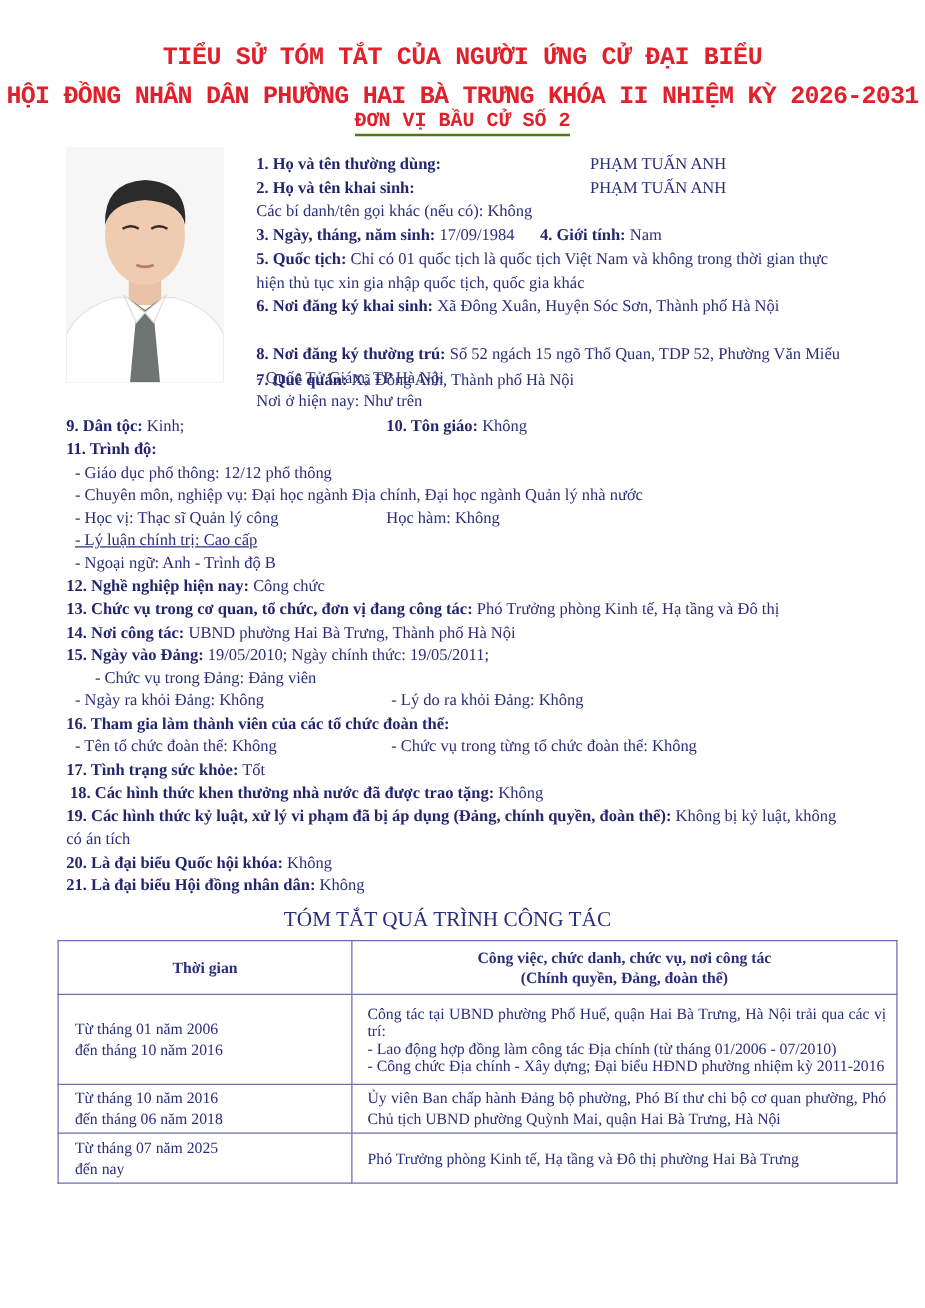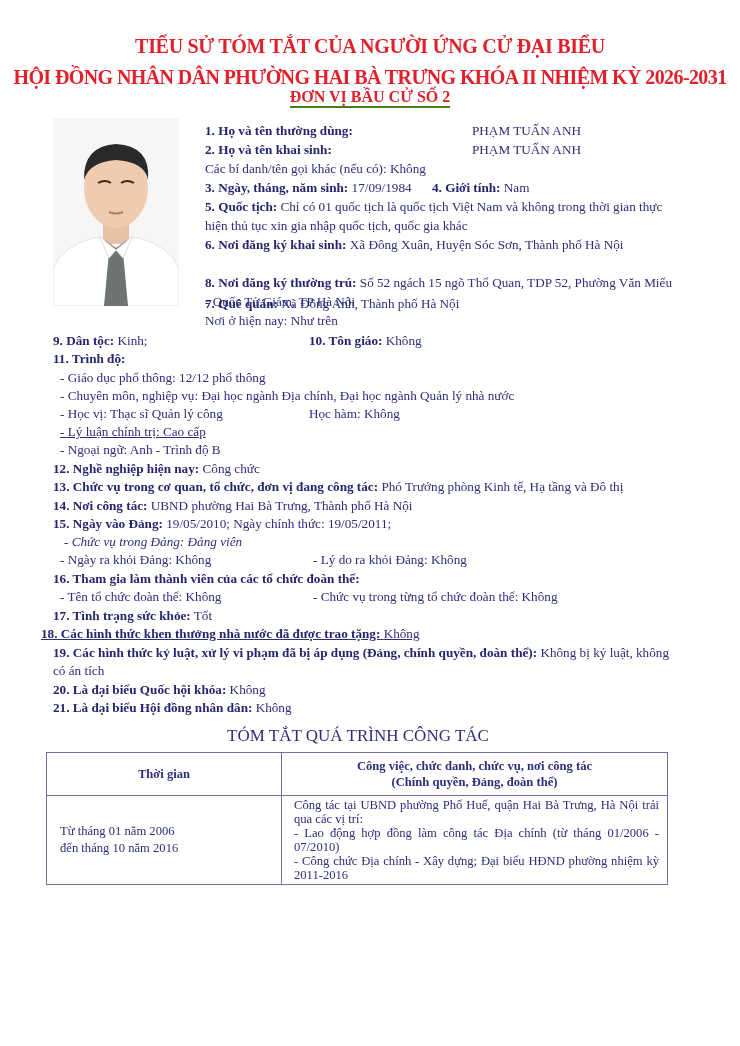--- a/index.html
+++ b/index.html
@@ -1,29 +1,29 @@
 <!DOCTYPE html>
 <html><head>
 <meta charset="utf-8">
 <style>
   html, body { margin: 0; padding: 0; background: #ffffff; }
   body { width: 740px; height: 1046px; position: relative; overflow: hidden;
          font-family: "Liberation Serif", "DejaVu Serif", serif; color: #2b2e7a; }
   .title { position: absolute; left: 0; width: 740px; text-align: center; color: #e0202a;
-           font-weight: bold; font-family: Liberation Serif, serif; transform-origin: center; }
+           font-weight: bold; font-family: Liberation Mono, monospace; transform-origin: center; }
   .t1 { top: 35px; font-size: 20px; letter-spacing: -0.3px; }
   .t2 { top: 66px; font-size: 20px; letter-spacing: -0.6px; }
   .t3 { top: 88px; font-size: 16px; }
   .t3 span { border-bottom: 2px solid #4d7c0f; padding-bottom: 1px; }
   .photo { position: absolute; left: 53px; top: 118px; width: 126px; height: 188px; background: #f4f4f4; overflow: hidden; }
   .photo svg { width: 100%; height: 100%; display: block; }
   .line { position: absolute; font-size: 13.2px; line-height: 18px; white-space: nowrap; color: #2b2e7a; }
   .line b { color: #23266e; }
   .sec-title { position: absolute; left: 0; width: 716px; top: 726px; text-align: center; font-size: 17px; color: #2b2e7a; }
-  table.work { position: absolute; left: 46px; top: 752px; width: 622px; border-collapse: collapse;
+  table.work { position: absolute; left: 46px; top: 752px; width: 672px; border-collapse: collapse;
                font-size: 12.6px; color: #2b2e7a; }
   table.work td, table.work th { border: 1.5px solid #6b6fb0; vertical-align: middle; }
   table.work th { font-weight: bold; height: 40px; text-align: center; line-height: 16px; }
   table.work td.time { width: 204px; padding-left: 13px; line-height: 17px; }
   table.work td.desc { padding: 2px 8px 2px 12px; line-height: 14px; text-align: justify; }
 </style>
 </head>
 <body>
 
 <div class="title t1">TIỂU SỬ TÓM TẮT CỦA NGƯỜI ỨNG CỬ ĐẠI BIỂU</div>
@@ -106,34 +106,34 @@
 </div>
 <div class="line" style="left:53px; top:478px;">
   <b>13. Chức vụ trong cơ quan, tổ chức, đơn vị đang công tác:</b> <span>Phó Trưởng phòng Kinh tế, Hạ tầng và Đô thị</span>
 </div>
 <div class="line" style="left:53px; top:497px;">
   <b>14. Nơi công tác:</b> <span>UBND phường Hai Bà Trưng, Thành phố Hà Nội</span>
 </div>
 <div class="line" style="left:53px; top:515px;">
   <b>15. Ngày vào Đảng:</b> <span>19/05/2010;  Ngày chính thức: 19/05/2011;</span>
 </div>
-<div class="line" style="left:64px; top:533px;font-style:italic;">- Chức vụ trong Đảng: Đảng viên</div>
+<div class="line" style="left:76px; top:533px;">- Chức vụ trong Đảng: Đảng viên</div>
 <div class="line" style="left:60px; top:551px;">- Ngày ra khỏi Đảng: Không</div>
 <div class="line" style="left:313px; top:551px;">- Lý do ra khỏi Đảng: Không</div>
 
 <div class="line" style="left:53px; top:570px;">
   <b>16. Tham gia làm thành viên của các tổ chức đoàn thể:</b>
 </div>
 <div class="line" style="left:60px; top:588px;">- Tên tổ chức đoàn thể: Không</div>
 <div class="line" style="left:313px; top:588px;">- Chức vụ trong từng tổ chức đoàn thể: Không</div>
 
 <div class="line" style="left:53px; top:607px;">
   <b>17. Tình trạng sức khỏe:</b> <span>Tốt</span>
 </div>
-<div class="line" style="left:41px; top:625px;text-decoration:underline;">
+<div class="line" style="left:56px; top:625px;">
   <b>18. Các hình thức khen thưởng nhà nước đã được trao tặng:</b> <span>Không</span>
 </div>
 <div class="line" style="left:53px; top:644px;">
   <b>19. Các hình thức kỷ luật, xử lý vi phạm đã bị áp dụng (Đảng, chính quyền, đoàn thể):</b> <span>Không bị kỷ luật, không</span>
 </div>
 <div class="line" style="left:53px; top:662px;">có án tích</div>
 <div class="line" style="left:53px; top:681px;">
   <b>20. Là đại biểu Quốc hội khóa:</b> <span>Không</span>
 </div>
 <div class="line" style="left:53px; top:699px;">
@@ -157,14 +157,32 @@
       <td class="time">
         <div>Từ tháng 01 năm 2006</div>
         <div>đến tháng 10 năm 2016</div>
       </td>
       <td class="desc">
         <div>Công tác tại UBND phường Phố Huế, quận Hai Bà Trưng, Hà Nội trải qua các vị trí:</div>
         <div>- Lao động hợp đồng làm công tác Địa chính (từ tháng 01/2006 - 07/2010)</div>
         <div>- Công chức Địa chính - Xây dựng; Đại biểu HĐND phường nhiệm kỳ 2011-2016</div>
       </td>
     </tr>
+    <tr style="height:38px;">
+      <td class="time">
+        <div>Từ tháng 10 năm 2016</div>
+        <div>đến tháng 06 năm 2018</div>
+      </td>
+      <td class="desc" style="line-height:17px;">
+        <div>Ủy viên Ban chấp hành Đảng bộ phường, Phó Bí thư chi bộ cơ quan phường, Phó Chủ tịch UBND phường Quỳnh Mai, quận Hai Bà Trưng, Hà Nội</div>
+      </td>
+    </tr>
+    <tr style="height:40px;">
+      <td class="time">
+        <div>Từ tháng 07 năm 2025</div>
+        <div>đến nay</div>
+      </td>
+      <td class="desc">
+        <div>Phó Trưởng phòng Kinh tế, Hạ tầng và Đô thị phường Hai Bà Trưng</div>
+      </td>
+    </tr>
   </tbody>
 </table>
 
 </body></html>

